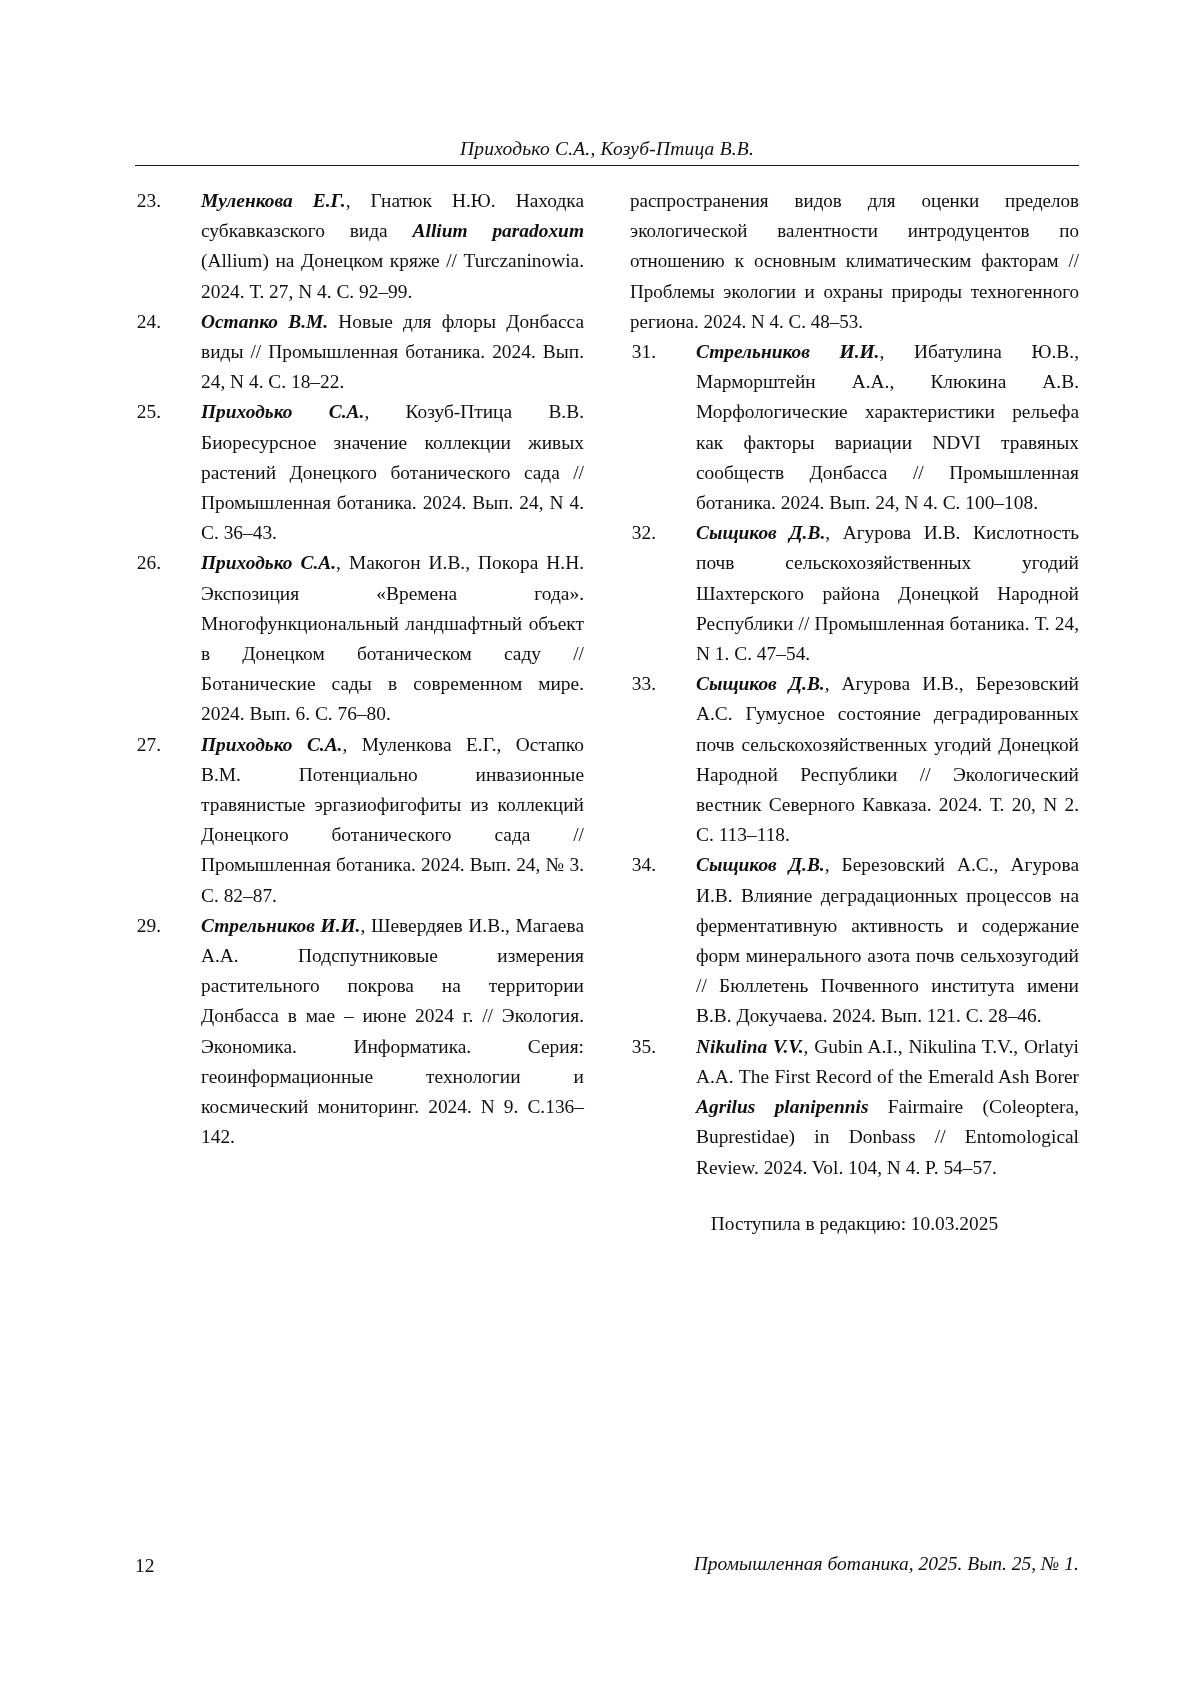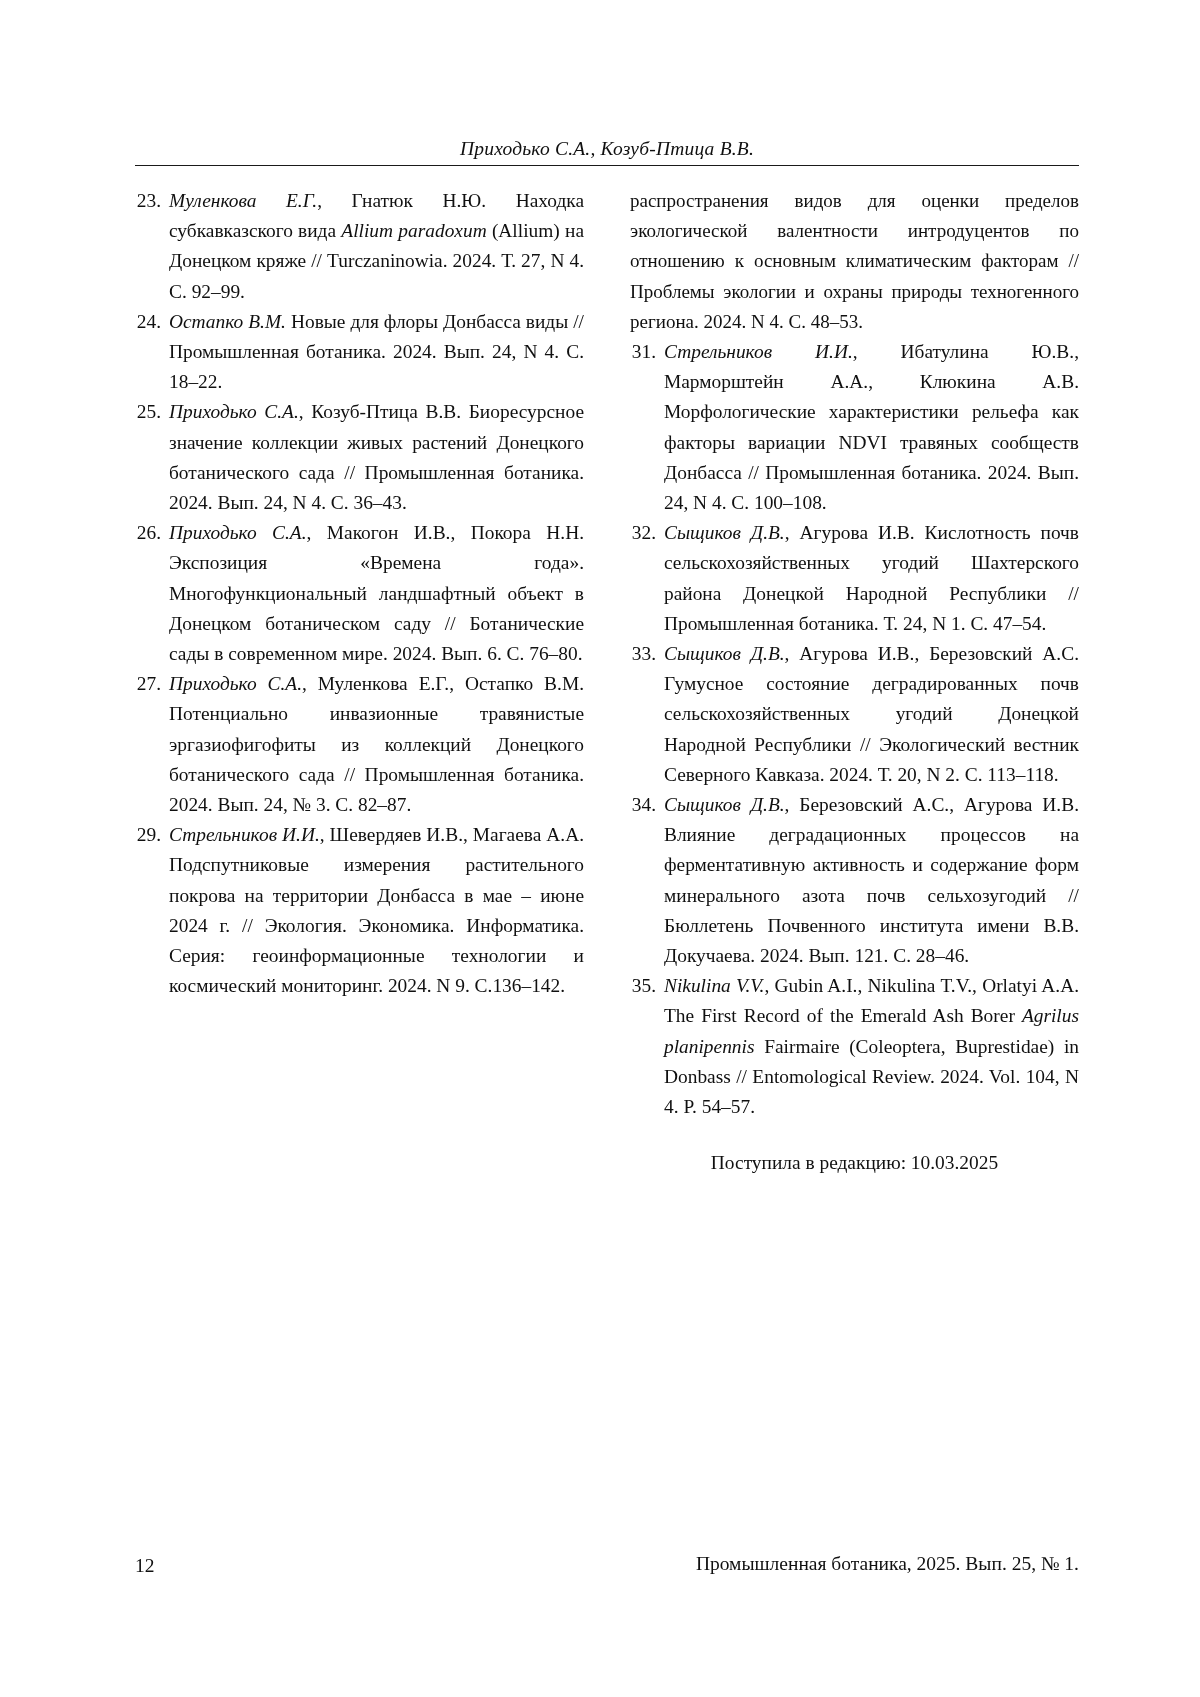--- a/index.html
+++ b/index.html
@@ -50,57 +50,59 @@
   .col {
     width: 449px;
   }
   .ref {
     display: flex;
     font-size: 19.4px;
     line-height: 30.2px;
     text-align: justify;
     text-justify: inter-word;
     margin-bottom: 0px;
+    gap: 32px;
   }
   .ref .num {
     width: 34px;
     flex: 0 0 34px;
     text-align: right;
     padding-right: 8px;
     box-sizing: border-box;
   }
   .ref .body {
     flex: 1 1 auto;
     hyphens: auto;
   }
   .cont {
     font-size: 19px;
     line-height: 30.2px;
     text-align: justify;
     text-justify: inter-word;
   }
-  i { font-style: italic; }
+  i { font-style: italic; font-weight: bold; }
   .submitted {
     margin-top: 26px;
     text-align: center;
     font-size: 19.4px;
     line-height: 30.2px;
   }
   .footer-page {
     position: absolute;
     left: 128px;
     top: 1555px;
     font-size: 19.5px;
   }
   .footer-journal {
     position: absolute;
     left: 128px;
     top: 1553px;
     width: 944px;
     text-align: right;
+    font-style: italic;
     font-size: 19.5px;
   }
 </style>
 </head>
 <body>
 
 <div class="page">
 
   <div class="running-head">Приходько С.А., Козуб-Птица В.В.</div>
   <div class="head-rule"></div>

